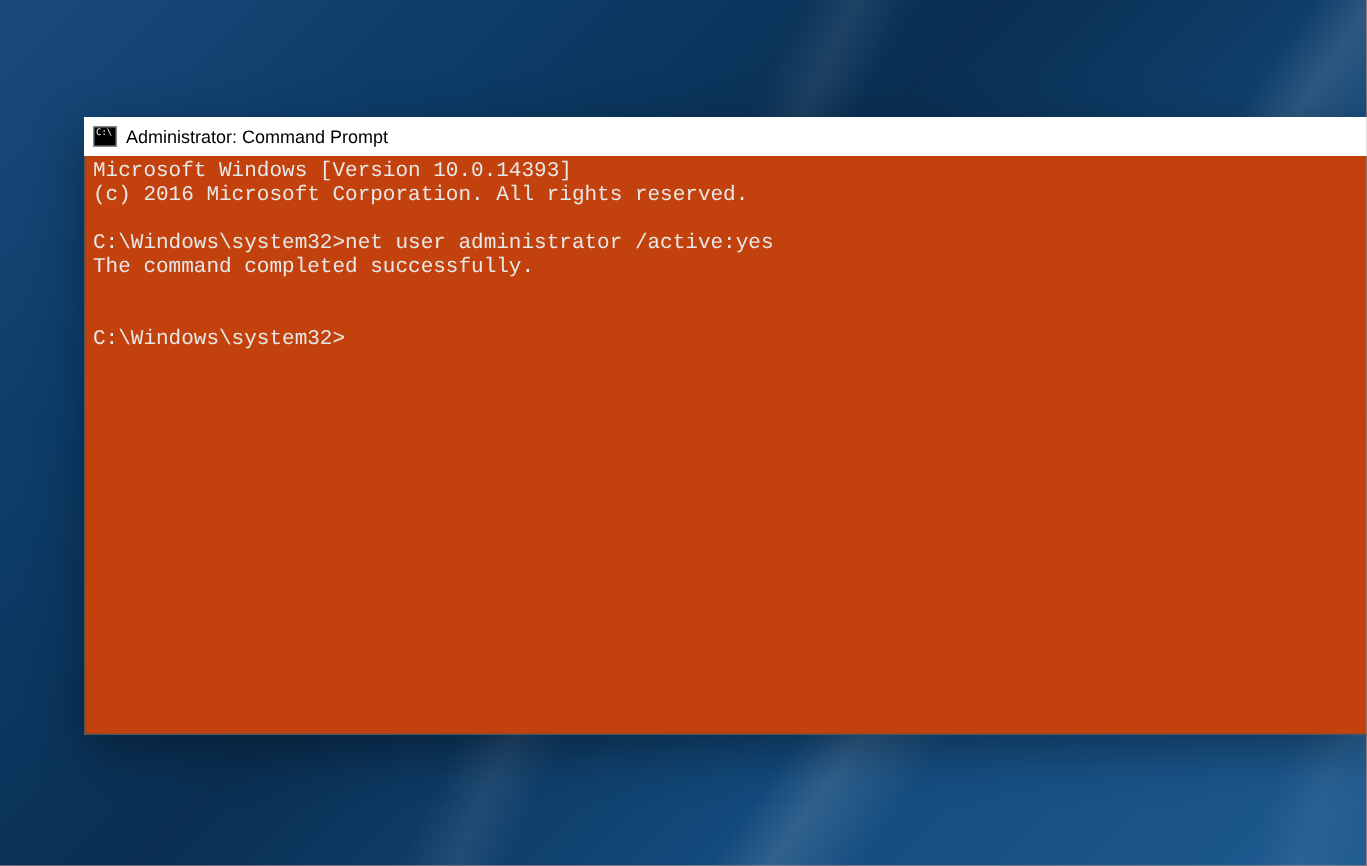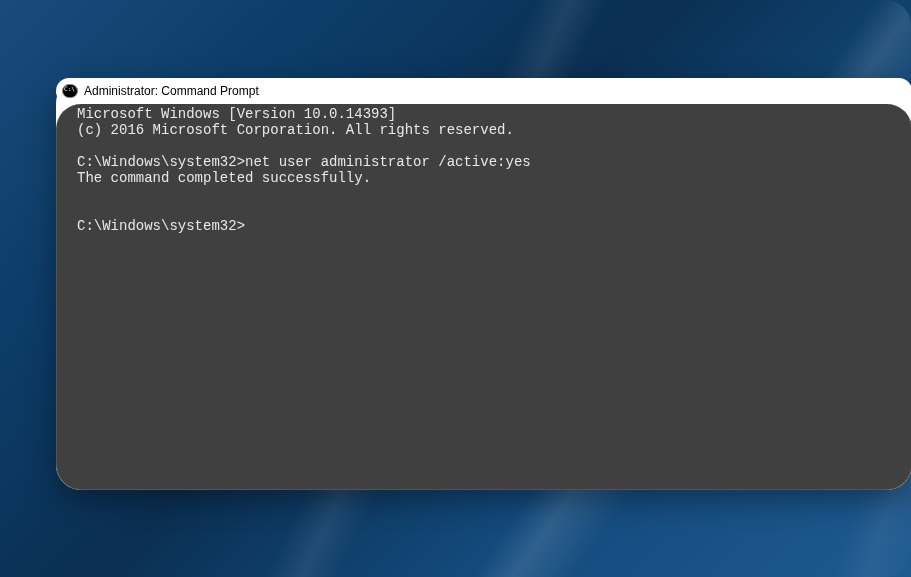--- a/index.html
+++ b/index.html
@@ -1,19 +1,18 @@
 <!DOCTYPE html>
 <html><head>
   <meta charset="utf-8">
   <style>
     * {
       margin: 0;
       padding: 0;
       box-sizing: border-box;
-      border-radius: 25px;
     }
     body {
       width: 911px;
       height: 577px;
       overflow: hidden;
       background: linear-gradient(135deg, #1a4a7a 0%, #0d3e6b 20%, #0a2f52 45%, #134a7c 70%, #1e5a90 100%);
       position: relative;
       font-family: "Segoe UI", Tahoma, sans-serif;
     }
     
@@ -65,26 +64,26 @@
       position: absolute;
       color: #fff;
       font-size: 6px;
       top: 1px;
       left: 1px;
       font-family: Consolas, monospace;
       line-height: 6px;
     }
     .terminal {
       flex: 1;
-      background: #404040;
+      background: #c2410c;
       color: #e8e8e8;
       font-family: Consolas, "Courier New", monospace;
       font-size: 14px;
       line-height: 16px;
-      padding: 2px 20px;
+      padding: 2px 5px;
       white-space: pre;
       border-left: 1px solid #555;
       border-right: 1px solid #555;
       border-bottom: 1px solid #555;
     }
     .prompt-line .prompt, .prompt-line .cmd {
       display: inline;
     }
   </style>
 </head>

